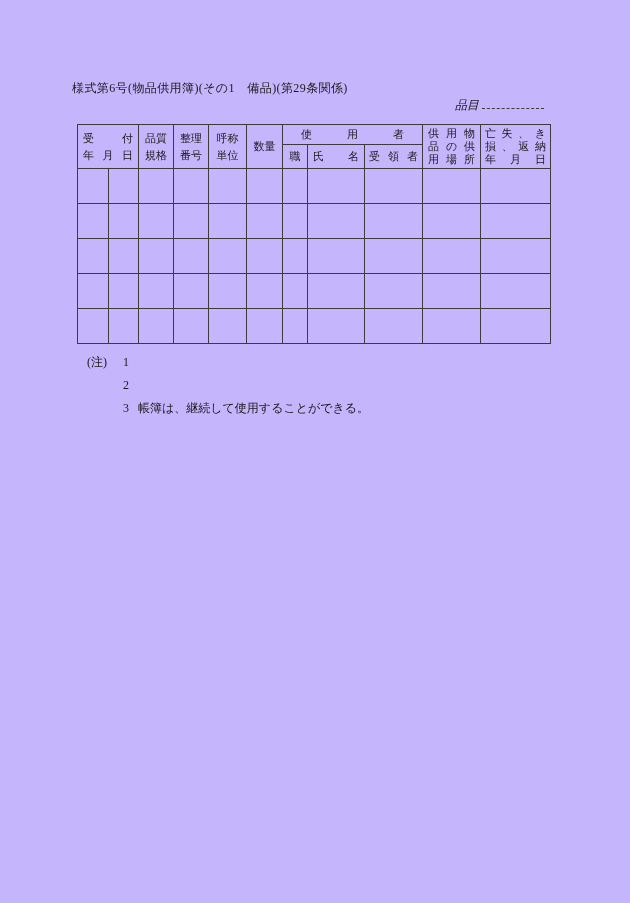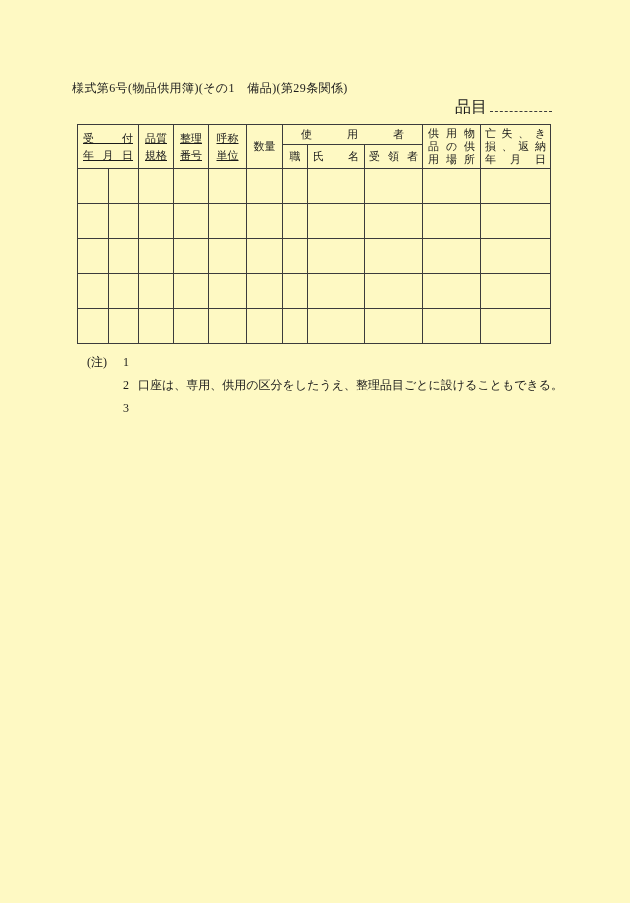--- a/index.html
+++ b/index.html
@@ -6,29 +6,29 @@
   html, body { background: #fbfbfb; }
   body {
     width: 630px; height: 903px;
     font-family: "Liberation Serif", "DejaVu Serif", serif;
     color: #1b1b1b;
     position: relative;
   }
   .page {
     position: absolute; left: 0; top: 0;
     width: 630px; height: 903px;
-    background: #fef9c3;
+    background: #c4b5fd;
   }
   .form-title {
     position: absolute; left: 72px; top: 80px;
     font-size: 12px; letter-spacing: 0.4px; white-space: nowrap;
   }
   .item-field {
     position: absolute; left: 455px; top: 97px;
-    font-size: 16px; white-space: nowrap;
+    font-size: 12px; white-space: nowrap; font-style: italic;
   }
   .item-dashes {
     display: inline-block;
     width: 62px; height: 12px;
     border-bottom: 1px dashed #3c3c3c;
     margin-left: 3px;
     vertical-align: baseline;
   }
   table.ledger {
     position: absolute; left: 77px; top: 124px;
@@ -39,21 +39,21 @@
     border: 1px solid #3c3c3c;
     font-size: 11px; font-weight: normal;
     vertical-align: middle;
     padding: 0;
     overflow: hidden;
   }
   tr.hrow1 { height: 20px; }
   tr.hrow2 { height: 24px; }
   tr.brow  { height: 35px; }
   .ctr { text-align: center; }
-  .hl { line-height: 17px; text-decoration: underline; }
+  .hl { line-height: 17px; }
   .hl3 { line-height: 13px; margin-left: 19px; }
   .jl {
     display: block;
     text-align: justify;
     text-align-last: justify;
     padding: 0 5px;
   }
   .jl-wide { padding: 0 18px; }
   .jl-sm { padding: 0 4px; }
   .notes {
@@ -201,21 +201,21 @@
   </table>
 
   <div class="notes">
     <div class="note-row">
       <span class="note-label">(注)</span>
       <span class="note-num">1</span>
     </div>
     <div class="note-row">
       <span class="note-label"></span>
       <span class="note-num">2</span>
-      <span class="note-text">口座は、専用、供用の区分をしたうえ、整理品目ごとに設けることもできる。</span>
     </div>
     <div class="note-row">
       <span class="note-label"></span>
       <span class="note-num">3</span>
+      <span class="note-text">帳簿は、継続して使用することができる。</span>
     </div>
   </div>
 
 </div>
 
 </body></html>

